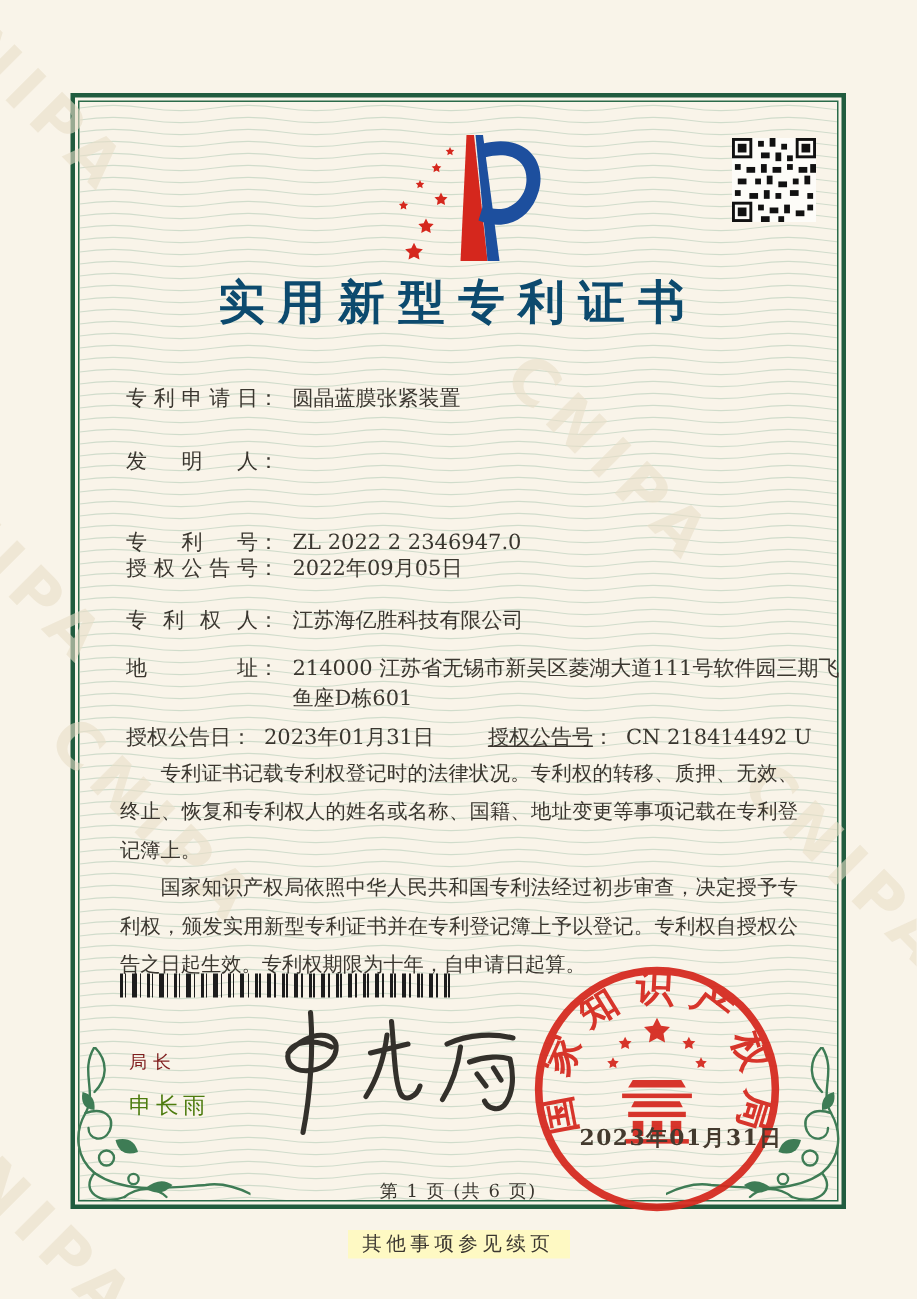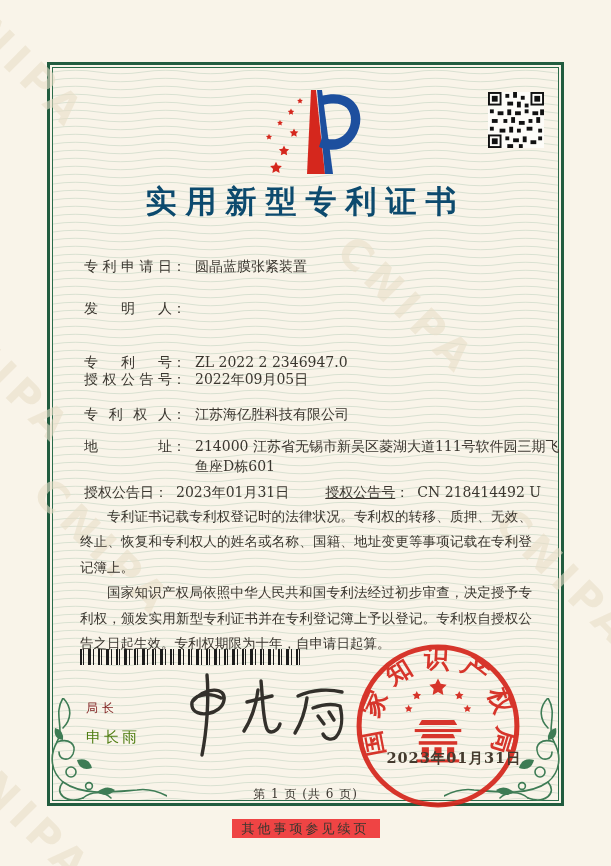--- a/index.html
+++ b/index.html
@@ -39,21 +39,21 @@
   .director-name{position:absolute;left:86px;top:728px;font-size:15px;letter-spacing:3px;
          color:#4d7c0f;z-index:3;}
   .signature{position:absolute;left:158px;top:668px;z-index:3;}
   .seal{position:absolute;left:352px;top:640px;z-index:4;opacity:.93;}
   .seal-date{position:absolute;left:364px;top:749px;width:180px;text-align:center;
          font-size:14.5px;letter-spacing:1px;font-weight:600;color:#443a2e;z-index:5;}
   .page-info{position:absolute;left:0;right:0;top:786px;text-align:center;font-size:12px;
          letter-spacing:1px;z-index:3;}
   .footer-note{position:absolute;left:0;right:0;top:820px;text-align:center;font-size:13px;
          letter-spacing:3px;z-index:3;}
-  .footer-note span{background:#ef4444;padding:2px 10px;}
+  .footer-note span{background:#fef9c3;padding:2px 10px;font-family:Liberation Mono, monospace;}
   .flourish{position:absolute;z-index:2;}
 </style>
 </head>
 <body>
 
 <div class="page">
 
   <span class="wm" style="left:-28px;top:-20px;">CNIPA</span>
   <span class="wm" style="left:362px;top:226px;">CNIPA</span>
   <span class="wm" style="left:-42px;top:295px;">CNIPA</span>

